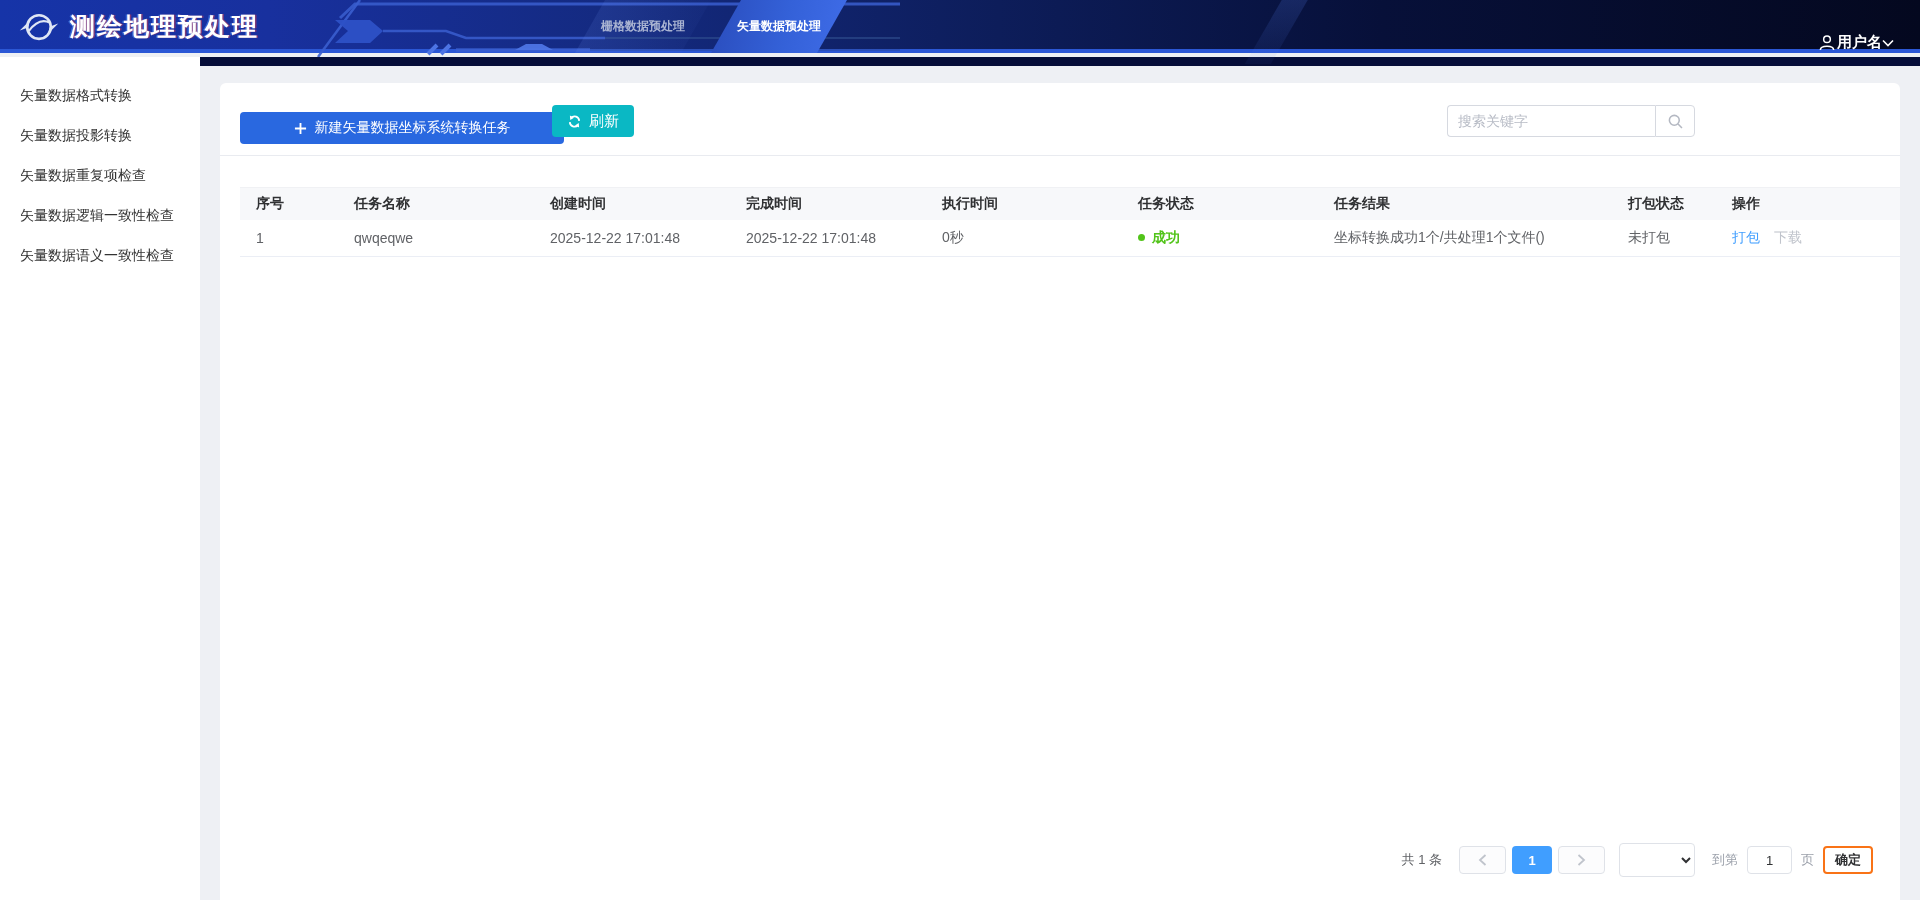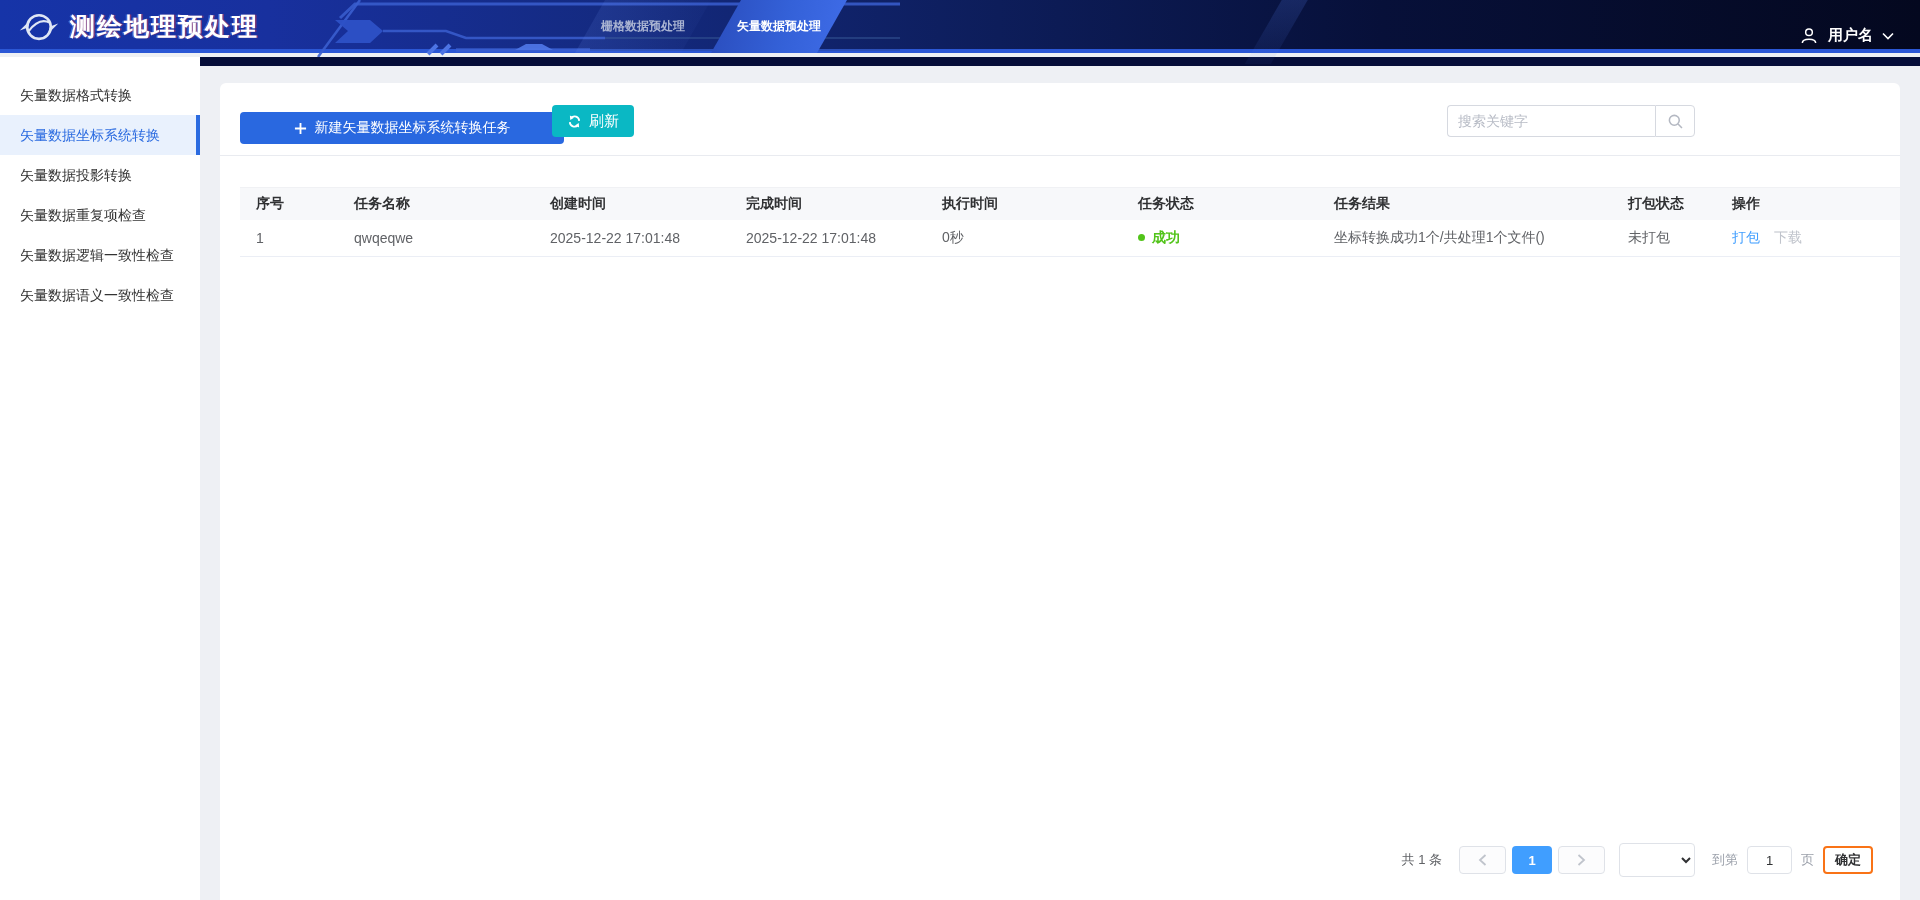--- a/index.html
+++ b/index.html
@@ -38,21 +38,21 @@
 
   .tabs { position:absolute; left:575px; top:0; height:53px; display:flex; }
   .tab { position:relative; height:53px; line-height:53px; padding:0 26px; font-size:12px; font-weight:bold; color:#aab4d2; cursor:pointer; white-space:nowrap; }
   .tab .tab-bg { position:absolute; left:0; top:0; width:100%; height:100%; z-index:0;
     clip-path: polygon(30px 0, 100% 0, calc(100% - 30px) 100%, 0 100%); }
   .tab.inactive .tab-bg { background: linear-gradient(100deg, rgba(110,145,240,.14), rgba(60,90,190,.05)); }
   .tab.active { color:#ffffff; }
   .tab.active .tab-bg { background: linear-gradient(100deg,#2a4dbd 0%,#3461d8 55%,#3f6ce8 100%); }
   .tab-label { position:relative; z-index:1; }
 
-  .user-wrap { position:absolute; right:26px; top:9px; height:53px; display:flex; align-items:center; gap:9px; color:#fff; cursor:pointer; }
+  .user-wrap { position:absolute; right:26px; top:16px; height:53px; display:flex; align-items:center; color:#fff; cursor:pointer; }
   .user-name { font-size:15px; font-weight:bold; }
 
   
   .sidebar { position:absolute; left:0; top:57px; width:200px; height:843px; background:#fff; padding-top:18px; z-index:8; }
   .side-item { height:40px; line-height:40px; padding-left:20px; font-size:14px; color:#333; cursor:pointer; white-space:nowrap; }
   .side-item.active { background:#e9f1fd; color:#2b6be0; border-right:4px solid #2b6be0; }
 
   
   .panel { position:absolute; left:220px; top:83px; width:1680px; height:817px; background:#fff; border-radius:6px 6px 0 0; }
 
@@ -161,21 +161,20 @@
     <span class="user-name">用户名</span>
     <svg width="12" height="8" viewBox="0 0 12 8">
       <path d="M1,1.5 L6,6.5 L11,1.5" fill="none" stroke="#fff" stroke-width="1.6"></path>
     </svg>
   </div>
 </div>
 <div class="header-substrip"></div>
 
 <div class="sidebar">
   <div class="side-item">矢量数据格式转换</div>
-  <div class="side-item active">矢量数据坐标系统转换</div>
   <div class="side-item">矢量数据投影转换</div>
   <div class="side-item">矢量数据重复项检查</div>
   <div class="side-item">矢量数据逻辑一致性检查</div>
   <div class="side-item">矢量数据语义一致性检查</div>
 </div>
 
 <div class="panel">
 
   <button class="btn-primary">
     <svg width="13" height="13" viewBox="0 0 14 14">

